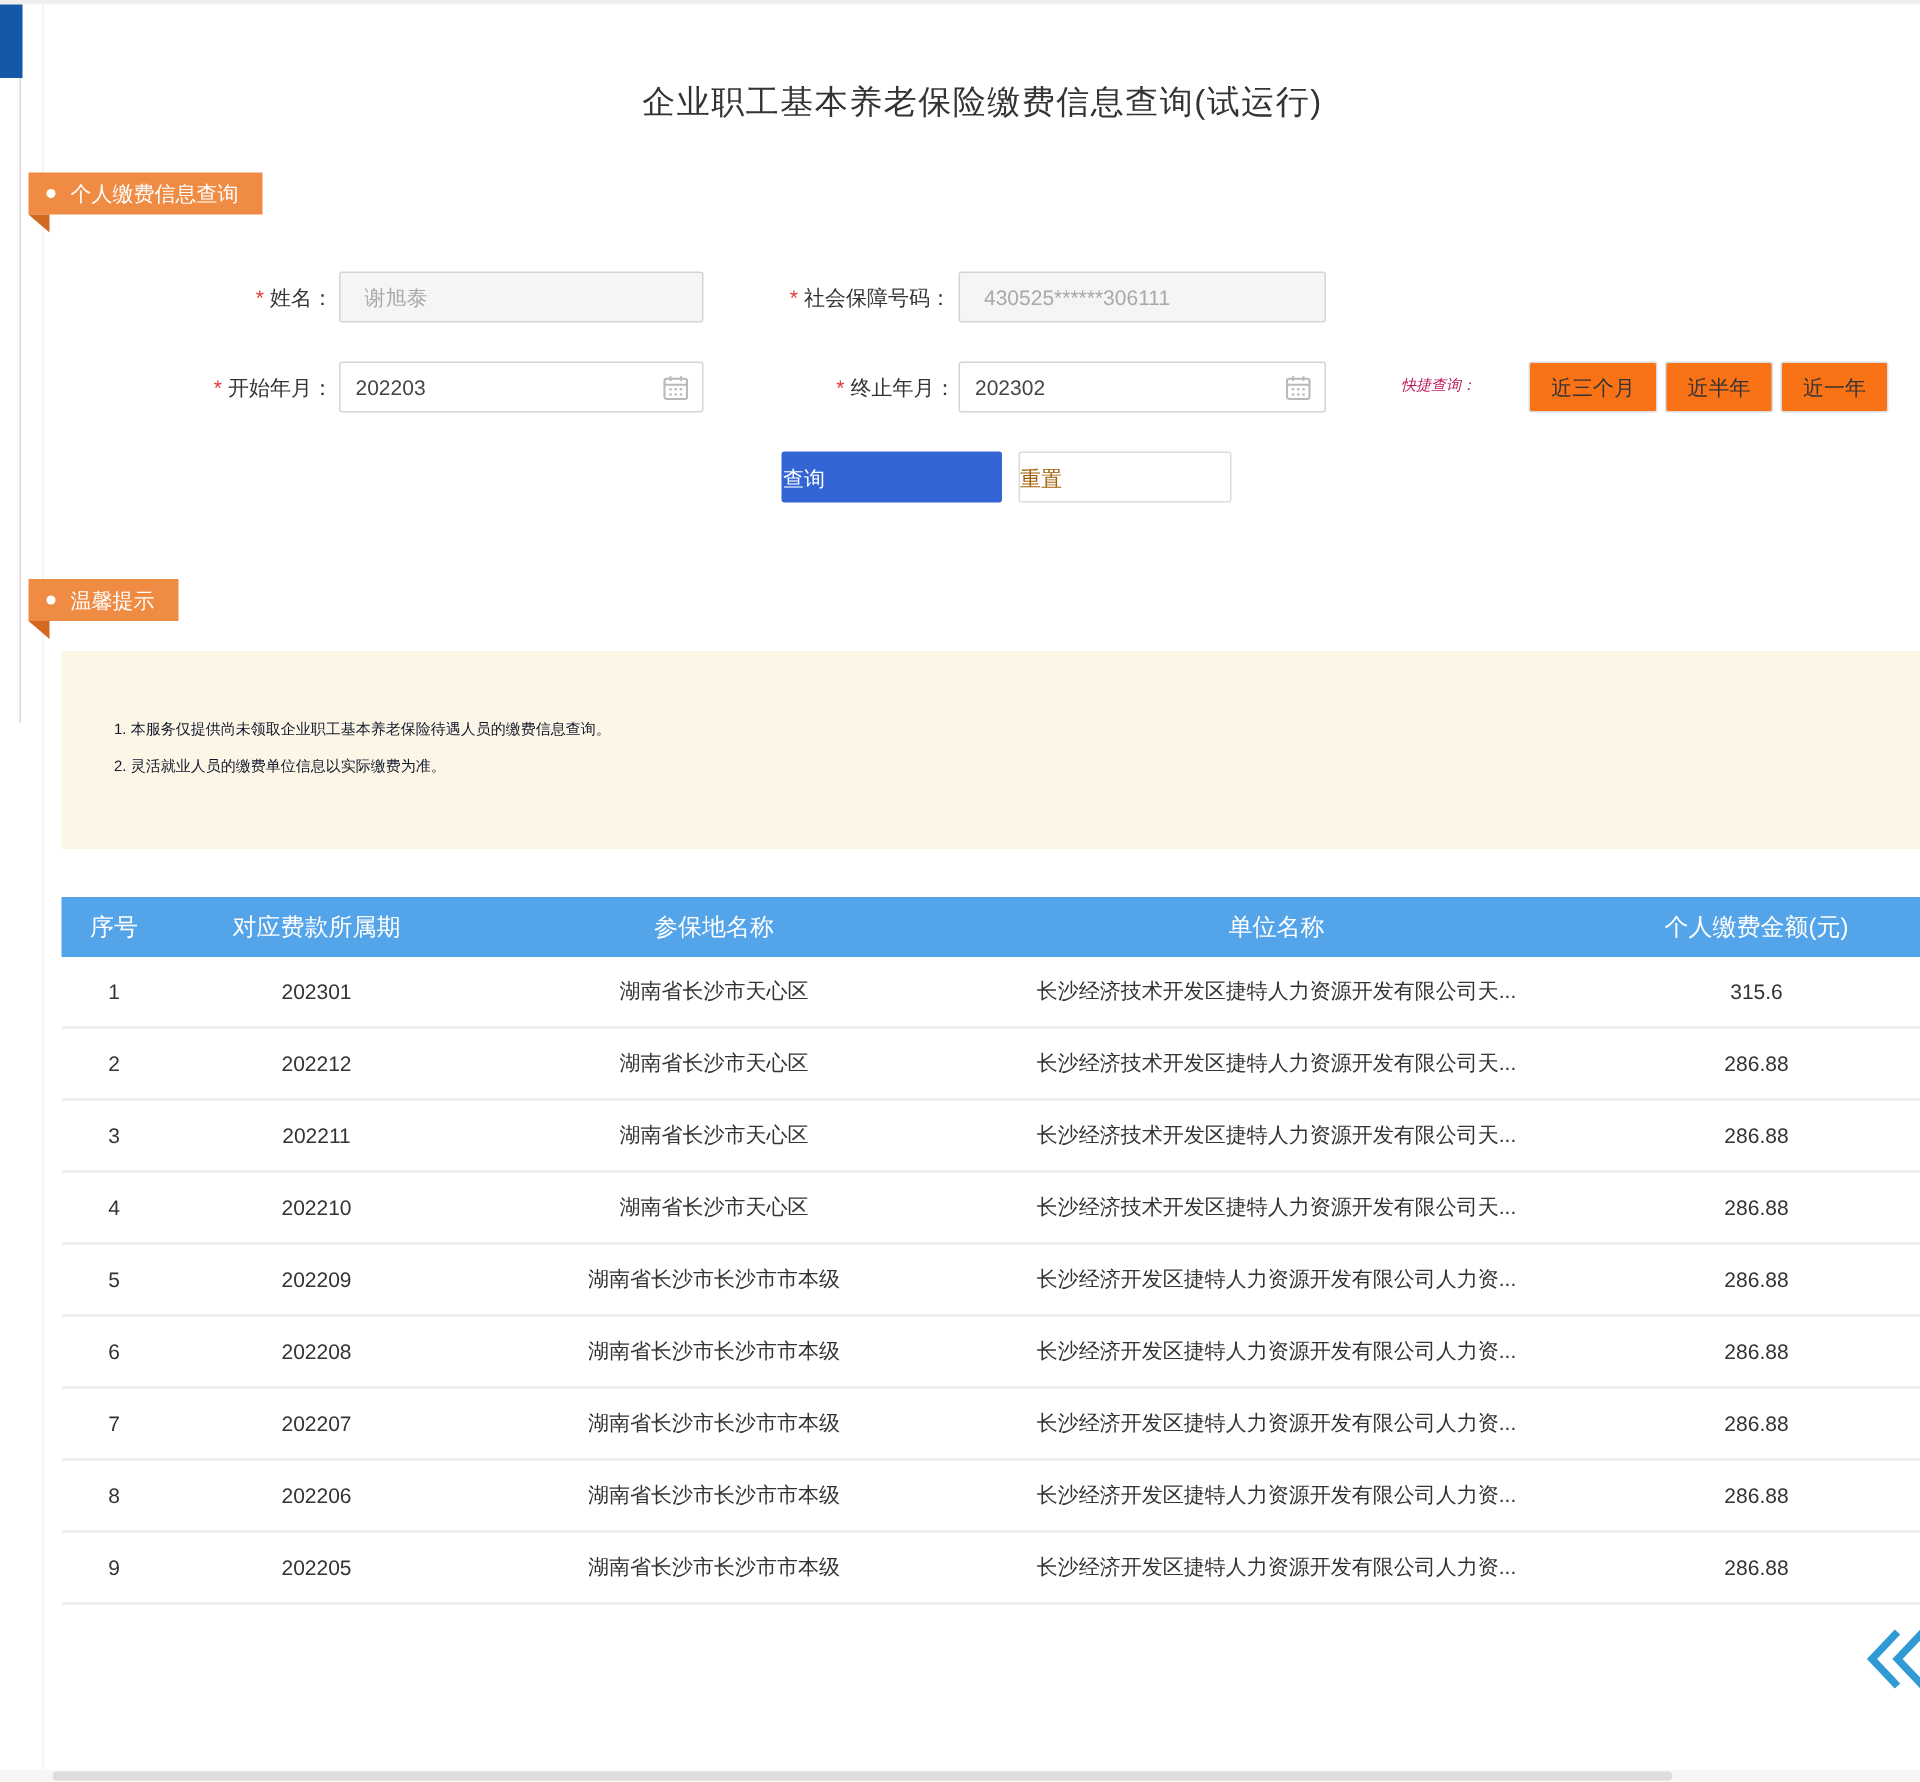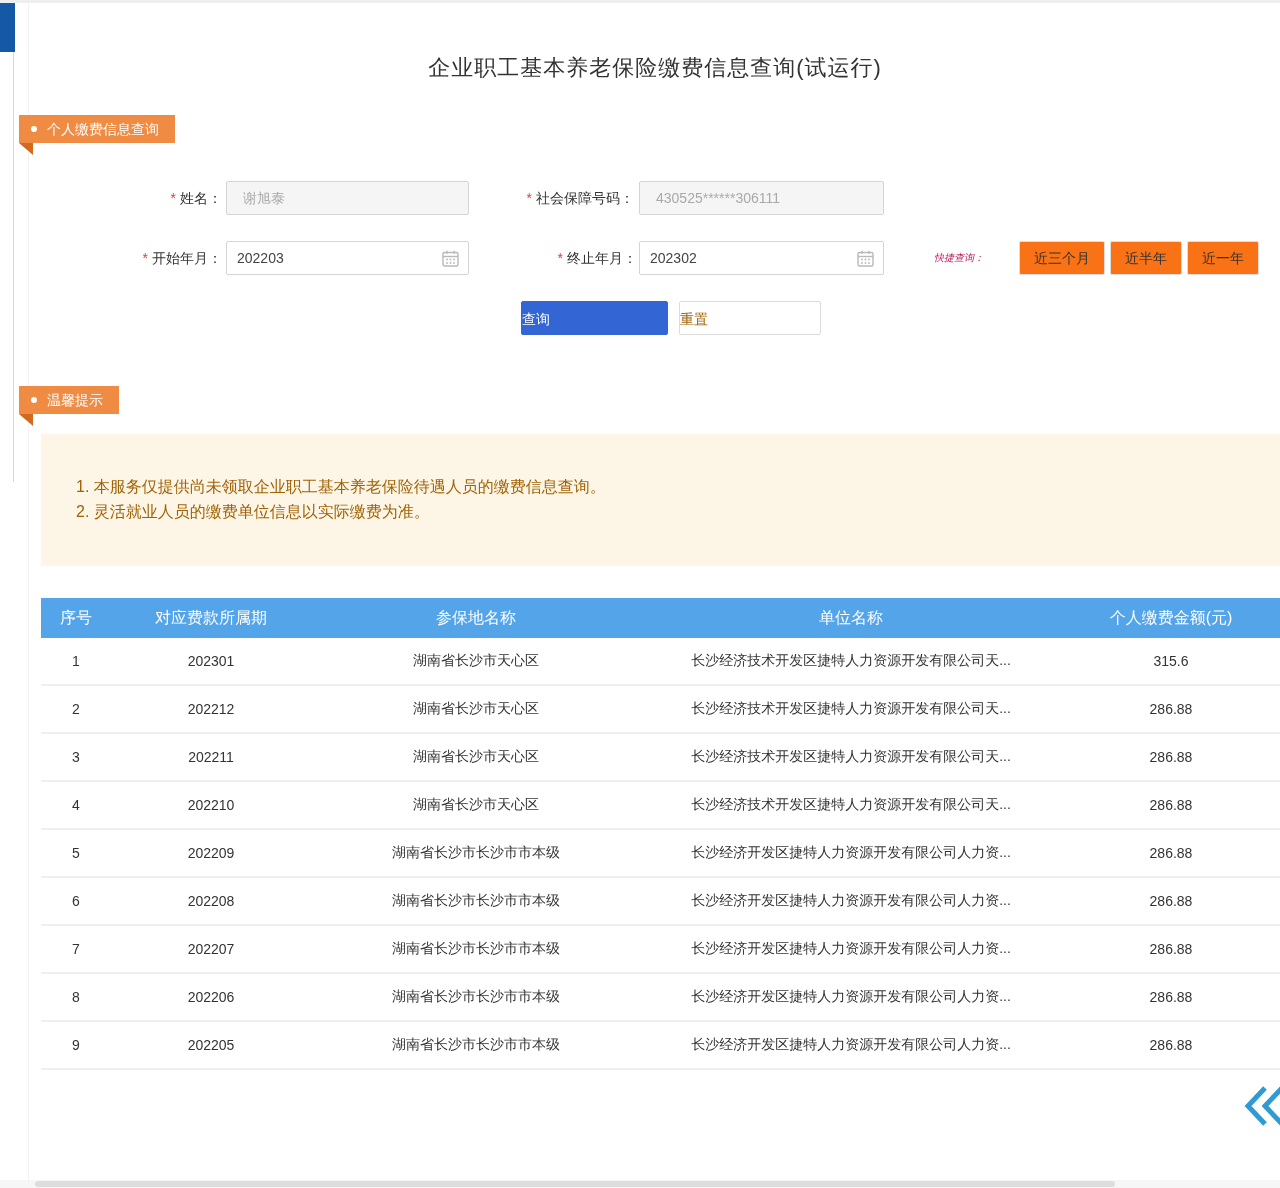--- a/index.html
+++ b/index.html
@@ -56,21 +56,21 @@
   .quick-group { position:absolute; display:flex; }
   .quick-btn {
     height:34px; line-height:32px; background:#f97316; border:1px solid #dcdcdc;
     font-size:14px; color:#333; padding:0 14px; margin-left:5px; border-radius:2px; cursor:pointer;
   }
 
   .notice {
     position:absolute; left:12px; top:431px; width:1240px; height:132px;
     background:#fdf6e7; padding:40px 30px 0 35px;
   }
-  .notice p { color:#a16207; font-size:16px; line-height:25px; }
+  .notice p { color:#0f172a; font-size:10px; line-height:25px; }
 
   .pay-table { position:absolute; left:12px; top:595px; width:1240px; }
   .thead { display:flex; background:#54a4e9; height:40px; align-items:center; }
   .thead .cell { color:#fff; font-size:16px; text-align:center; }
   .trow { display:flex; height:48px; align-items:center; border-bottom:2px solid #efefef; background:#fff; }
   .trow .cell { font-size:14px; color:#333; text-align:center; white-space:nowrap; overflow:hidden; }
   .col-0 { width:70px; }
   .col-1 { width:200px; }
   .col-2 { width:330px; }
   .col-3 { width:420px; font-size:13px; }

